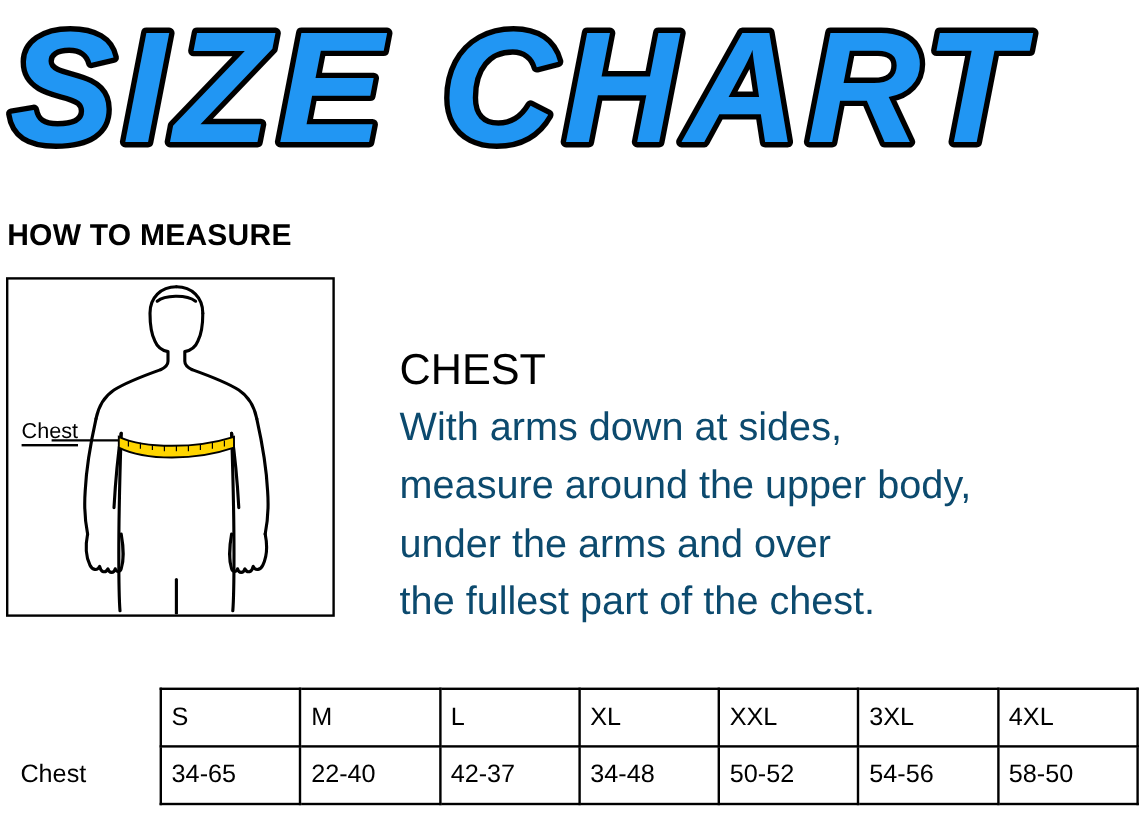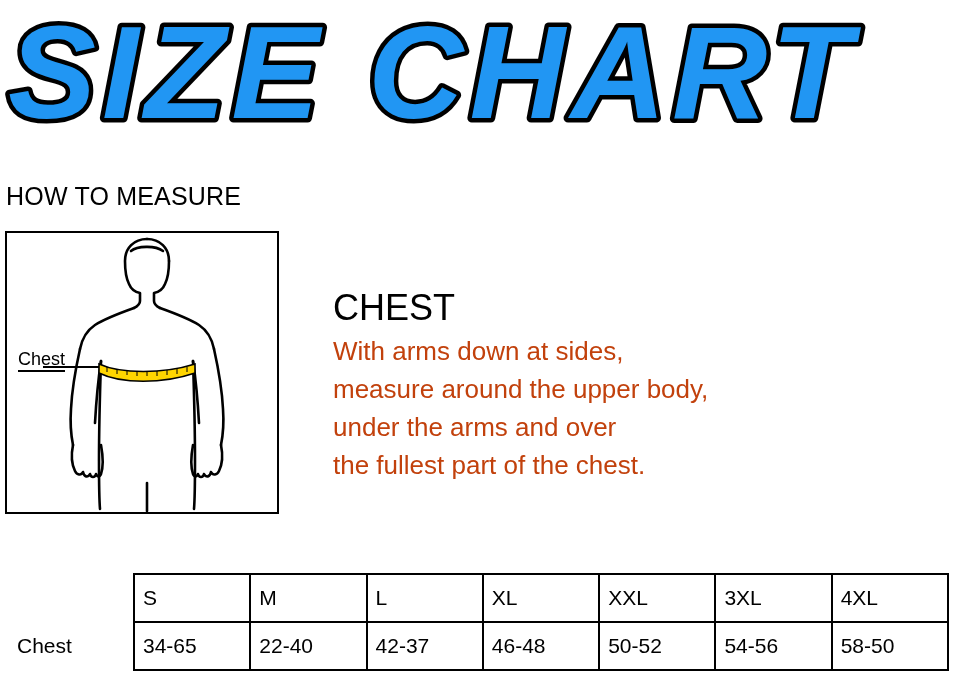--- a/index.html
+++ b/index.html
@@ -28,21 +28,21 @@
   .title-svg {
     display: block;
   }
 
   
   .how-to {
     position: absolute;
     left: 6px;
     top: 182px;
     font-size: 25px;
-    font-weight: normal;
+    font-weight: bold;
     letter-spacing: 0.2px;
     font-family: "Liberation Sans", sans-serif;
     color: #000;
   }
 
   
   .figure-box {
     position: absolute;
     left: 5px;
     top: 231px;
@@ -74,24 +74,24 @@
     width: 620px;
   }
   .desc-title {
     font-size: 36px;
     line-height: 1.1;
     font-family: "Liberation Sans", sans-serif;
     color: #000;
     margin-bottom: 4px;
   }
   .desc-body {
-    font-size: 26px;
+    font-size: 33px;
     line-height: 1.47;
     font-family: "Liberation Sans", sans-serif;
-    color: #c2410c;
+    color: #0c4a6e;
     white-space: pre-line;
   }
 
   
   .size-table-wrap {
     position: absolute;
     left: 5px;
     top: 573px;
     width: 944px;
   }
@@ -197,20 +197,20 @@
         <td>XL</td>
         <td>XXL</td>
         <td>3XL</td>
         <td>4XL</td>
       </tr>
       <tr>
         <td class="rowhead">Chest</td>
         <td>34-65</td>
         <td>22-40</td>
         <td>42-37</td>
-        <td>46-48</td>
+        <td>34-48</td>
         <td>50-52</td>
         <td>54-56</td>
         <td>58-50</td>
       </tr>
     </tbody>
   </table>
 </div>
 
 </body></html>

